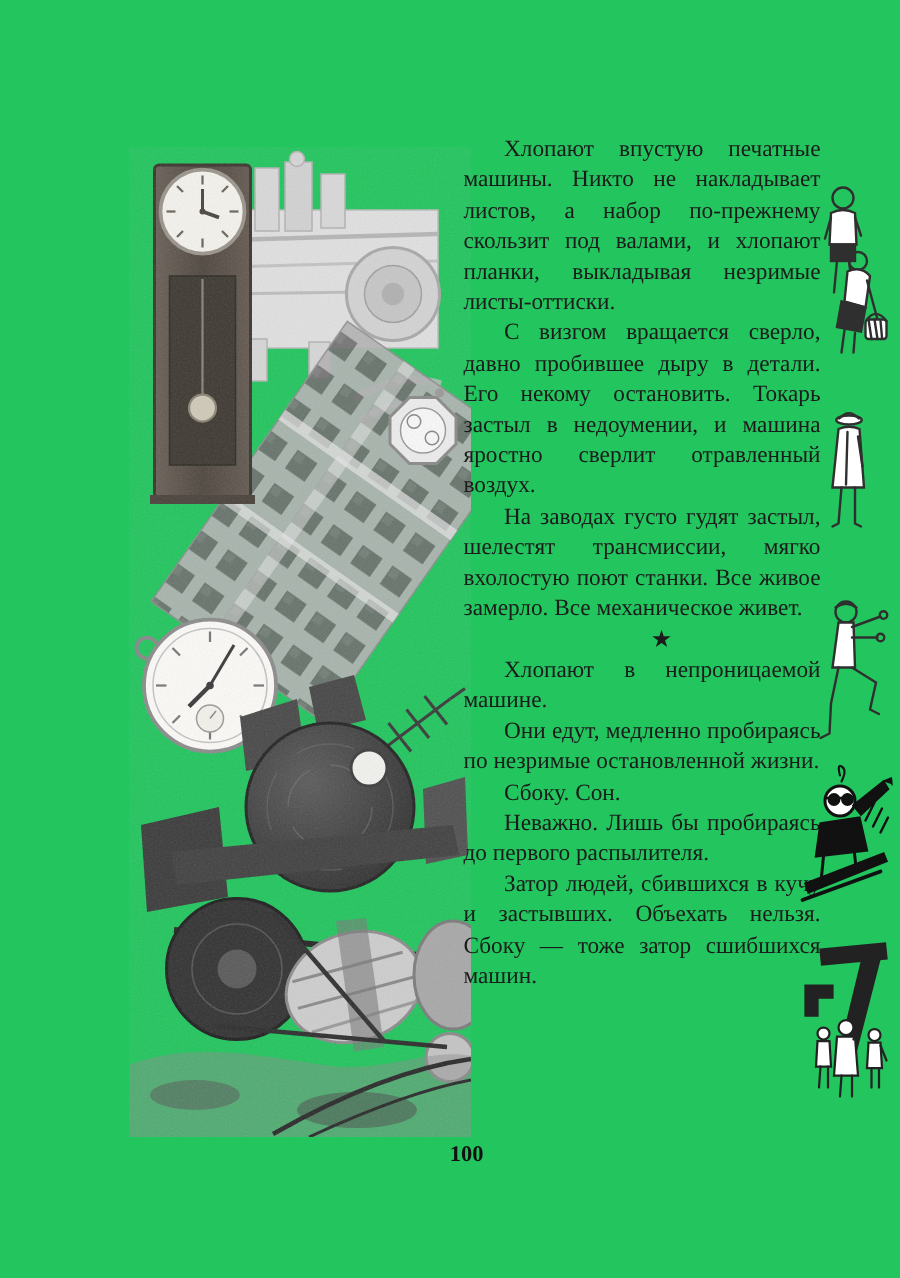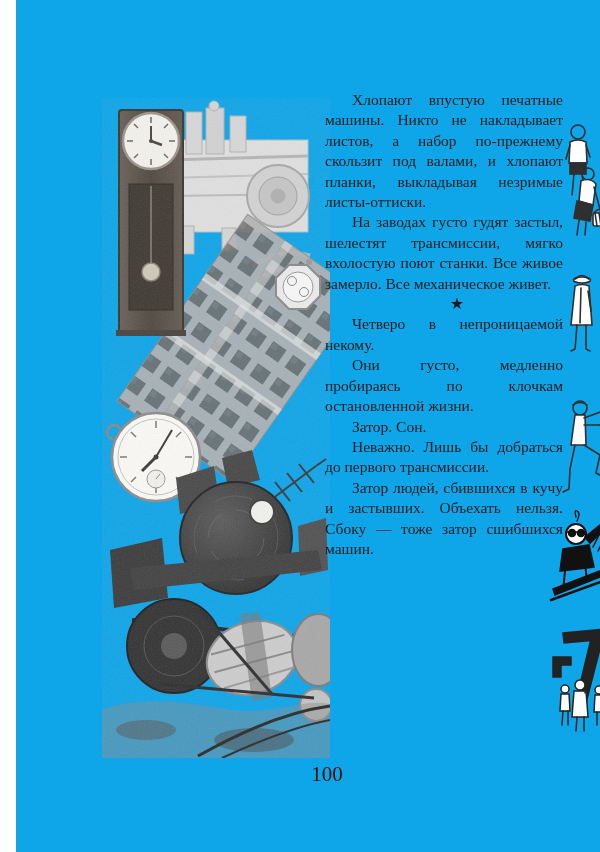--- a/index.html
+++ b/index.html
@@ -1,34 +1,34 @@
 <!DOCTYPE html>
 <html><head>
 <meta charset="utf-8">
 <style>
   html,body{margin:0;padding:0;}
   body{
     width:600px;height:852px;position:relative;background:#ffffff;
     font-family:"Liberation Serif", serif;color:#1b1b1b;overflow:hidden;
   }
-  .page{position:absolute;inset:0;background:#0ea5e9;margin-left:16px;}
+  .page{position:absolute;inset:0;background:#22c55e;}
   .collage{position:absolute;left:86px;top:98px;width:228px;height:660px;}
   .text-col{
     position:absolute;left:309px;top:90px;width:238px;
     font-size:15.5px;line-height:20.4px;text-align:justify;
     color:#1b1b1b;
   }
   .text-col p{margin:0;text-indent:27px;}
   .sep{
     text-indent:0;text-align:center;margin:16px 0 18px 0;
     font-size:16px;letter-spacing:1px;
   }
   .pagenum{
     position:absolute;left:283px;top:762px;width:56px;text-align:center;
-    font-weight:400;font-size:21px;color:#111;
+    font-weight:700;font-size:15px;color:#111;
   }
   .mfig{position:absolute;}
   .mfig svg{display:block;}
 </style>
 </head>
 <body>
 
 <div class="page">
 
   <div class="collage">
@@ -173,26 +173,27 @@
         <path d="M96,658 Q170,616 228,608" stroke="#2b2b2b" stroke-width="3" fill="none"></path>
         <path d="M120,660 Q185,630 228,622" stroke="#2b2b2b" stroke-width="2" fill="none"></path>
       </g>
 
       <rect width="228" height="660" filter="url(#grain)" opacity="0.14"></rect>
     </svg>
   </div>
 
   <div class="text-col">
     <p>Хлопают впустую печатные машины. Никто не накладывает листов, а набор по-прежнему скользит под валами, и хлопают планки, выкладывая незримые листы-оттиски.</p>
+    <p>С визгом вращается сверло, давно пробившее дыру в детали. Его некому остановить. Токарь застыл в недоумении, и машина яростно сверлит отравленный воздух.</p>
     <p>На заводах густо гудят застыл, шелестят трансмиссии, мягко вхолостую поют станки. Все живое замерло. Все механическое живет.</p>
     <p class="sep">★</p>
-    <p>Четверо в непроницаемой некому.</p>
-    <p>Они густо, медленно пробираясь по клочкам остановленной жизни.</p>
-    <p>Затор. Сон.</p>
-    <p>Неважно. Лишь бы добраться до первого трансмиссии.</p>
+    <p>Хлопают в непроницаемой машине.</p>
+    <p>Они едут, медленно пробираясь по незримые остановленной жизни.</p>
+    <p>Сбоку. Сон.</p>
+    <p>Неважно. Лишь бы пробираясь до первого распылителя.</p>
     <p>Затор людей, сбившихся в кучу и застывших. Объехать нельзя. Сбоку — тоже затор сшибшихся машин.</p>
   </div>
 
   <div class="mfig" style="left:541px;top:121px;">
     <svg width="52" height="118" viewBox="0 0 52 118" fill="none" stroke="#2f2f2f" stroke-width="1.6" stroke-linecap="round">
       <circle cx="21" cy="11" r="7"></circle>
       <path d="M13,21 Q21,17 29,21 L30,42 L12,42 Z" fill="#fff"></path>
       <rect x="13" y="42" width="16" height="11" fill="#2f2f2f"></rect>
       <path d="M17,53 L15,74 M25,53 L27,70 L26,76 M13,24 L9,38 M29,24 L33,36"></path>
       <circle cx="31" cy="53" r="6"></circle>

